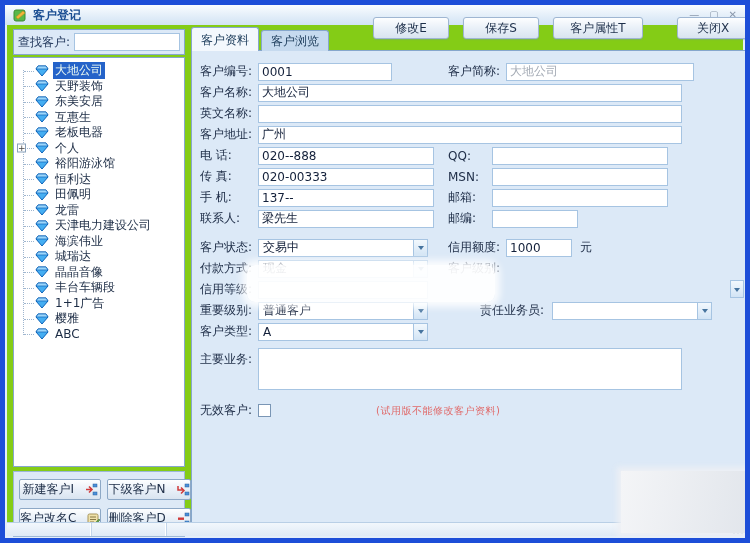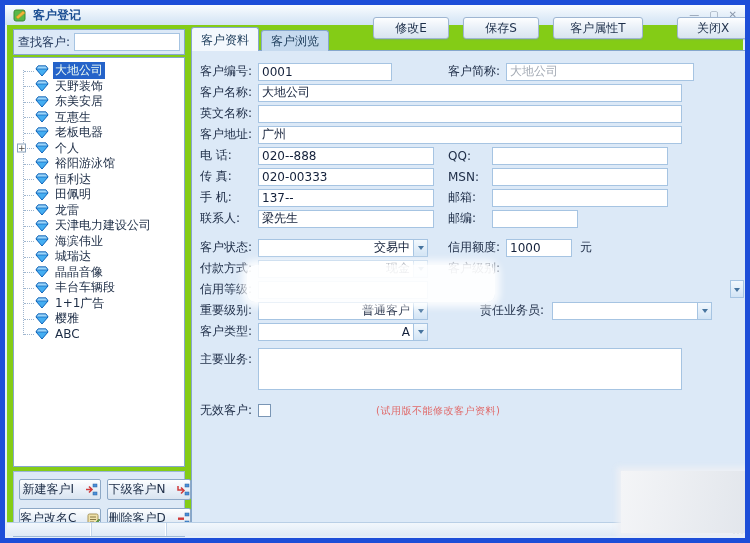--- a/index.html
+++ b/index.html
@@ -58,21 +58,21 @@
 
   .form-panel { position:relative; margin-top:-1px; height:474px; border:1px solid #86a7cc;
                 background:#dce9f7; padding:10px 8px 0; }
   .frow { display:flex; align-items:center; height:21px; font-size:12px; color:#21304a; }
   .frow.top { align-items:flex-start; height:auto; }
   .lbl { width:58px; flex:0 0 58px; white-space:nowrap; }
   .rlbl { white-space:nowrap; }
   .txt { height:18px; border:1px solid #a6c4e2; background:#fff; font-size:12px; padding:0 3px; color:#13203a; }
   .txt.dis { color:#a3aab4; }
   .dd { position:relative; height:18px; border:1px solid #a6c4e2; background:#fff;
-        display:flex; align-items:center; padding:0 17px 0 4px; font-size:12px; color:#13203a; cursor:default;justify-content:flex-end; }
+        display:flex; align-items:center; padding:0 17px 0 4px; font-size:12px; color:#13203a; cursor:default; }
   .dd-arrow { position:absolute; right:0; top:0; bottom:0; width:14px;
               background:linear-gradient(#f2f8fd,#d2e4f5); border-left:1px solid #a6c4e2;
               display:flex; align-items:center; justify-content:center; }
   .dd-arrow::after { content:''; width:0; height:0; border:3px solid transparent; border-top:4px solid #46749f; margin-top:4px; }
   .w118{width:134px} .w424{width:424px; flex:0 0 424px} .w176{width:176px} .w188{width:188px}
   .w86{width:86px} .w66{width:66px} .w170{width:170px; flex:0 0 170px} .w195{width:195px} .w160{width:160px}
   .ml8{margin-left:8px} .ml14{margin-left:14px} .ml20{margin-left:20px}
   .ml52{margin-left:52px} .ml56{margin-left:56px} .ml78{margin-left:78px}
   .lblw44{width:44px; flex:0 0 44px} .lblw58{width:58px; flex:0 0 58px} .lblw72{width:72px; flex:0 0 72px}
   .gap8{margin-top:8px} .gap6{margin-top:6px} .gap10{margin-top:10px}

